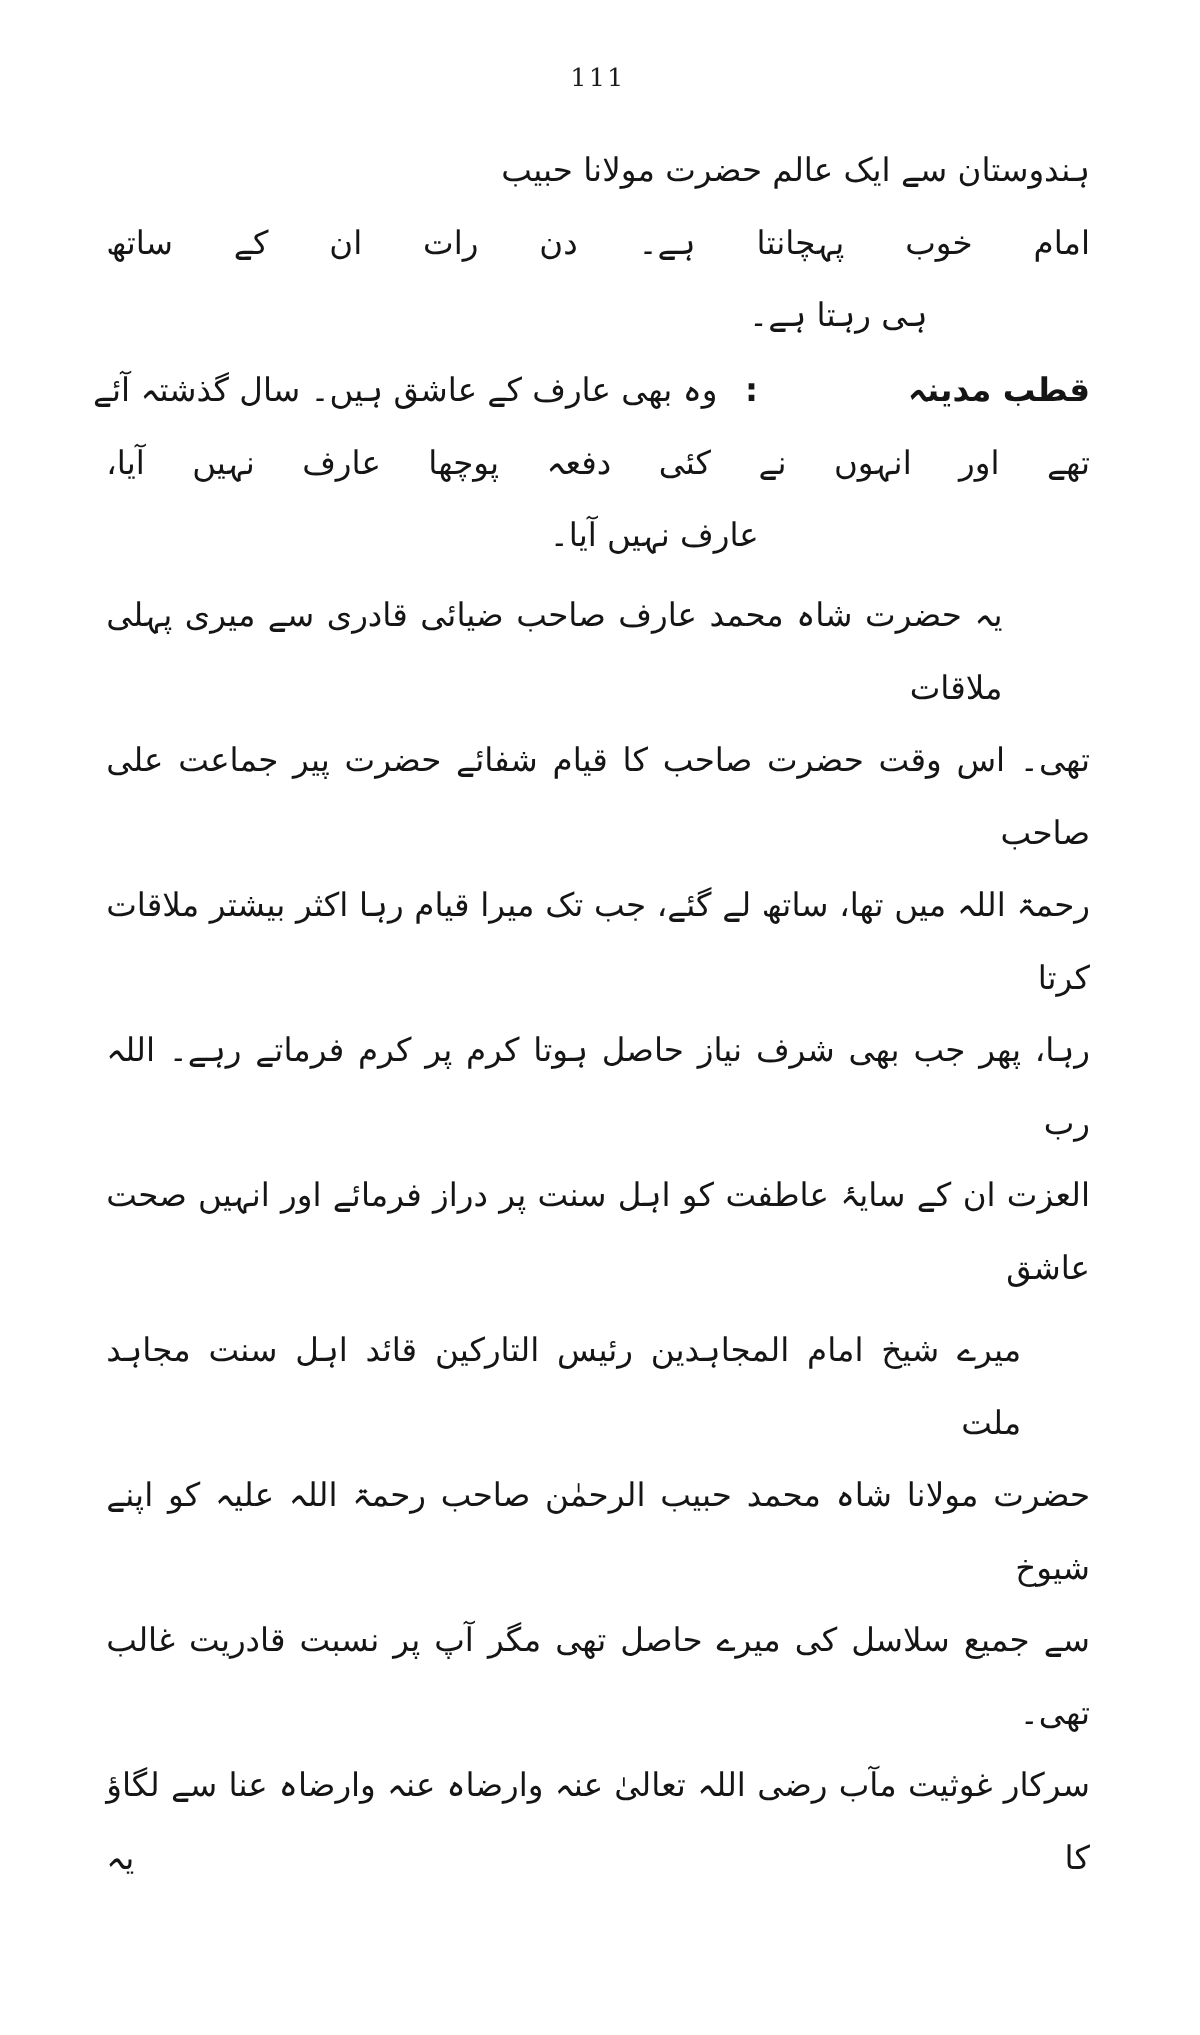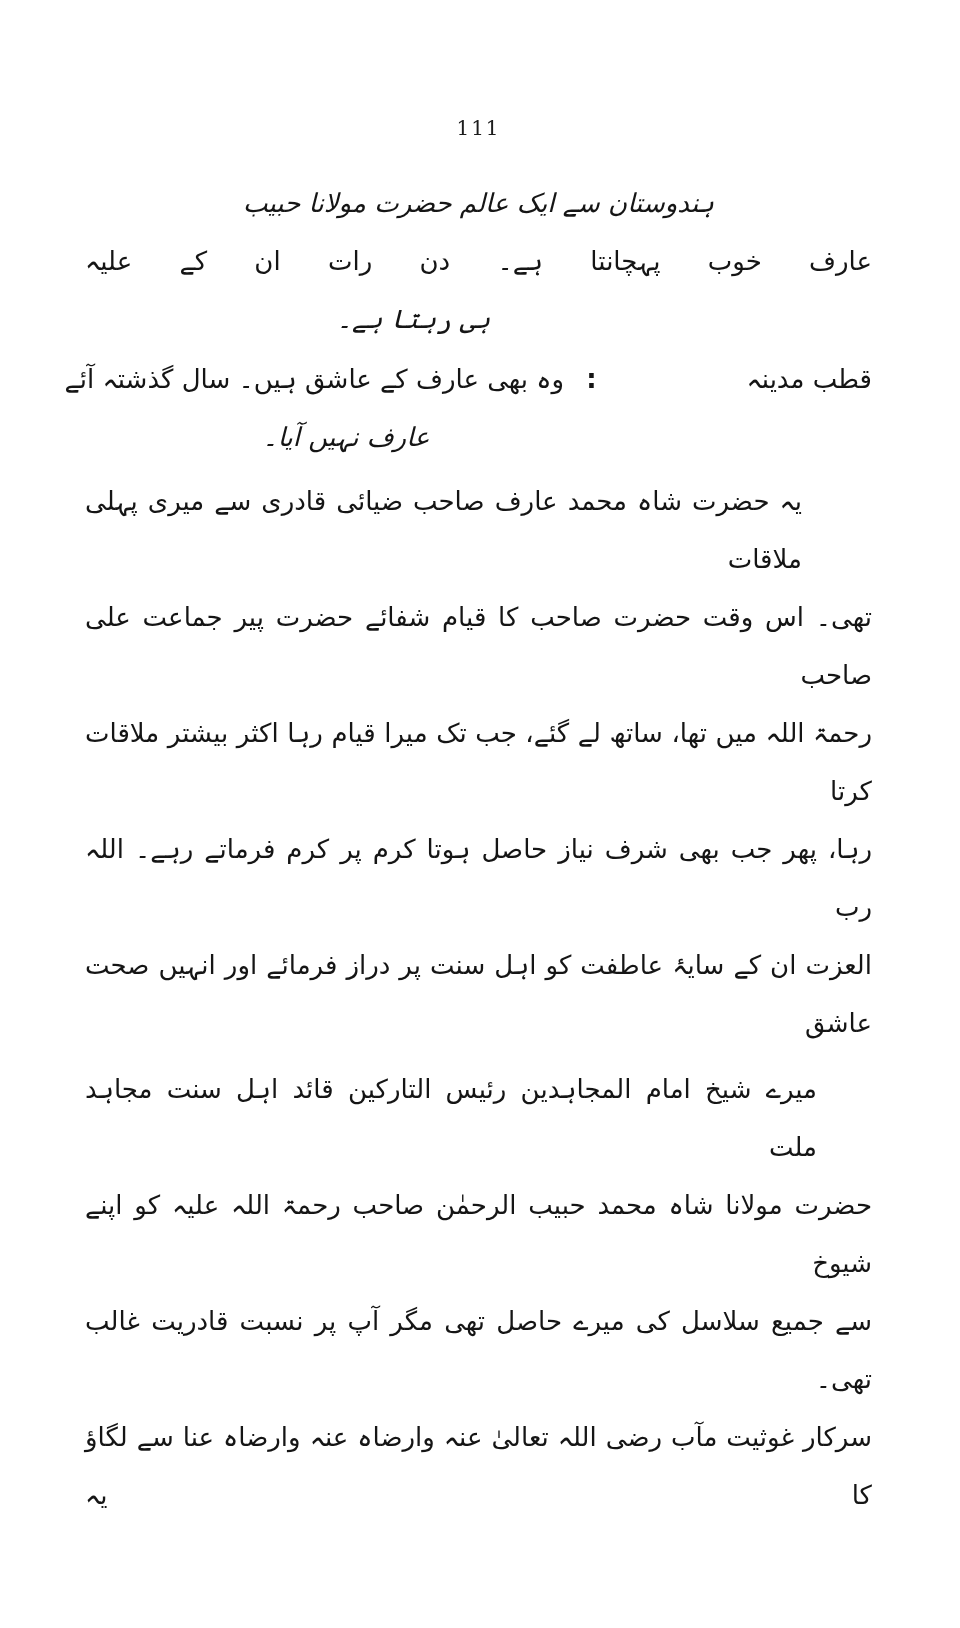--- a/index.html
+++ b/index.html
@@ -18,62 +18,61 @@
     color: #161616;
   }
   .content {
     position: absolute;
     top: 0;
     left: 85px;
     right: 88px;
     direction: rtl;
   }
   .pageno {
-    padding-top: 116px;
+    padding-top: 50px;
     text-align: center;
     font-family: "DejaVu Serif", serif;
     font-size: 20px;
     letter-spacing: 2px;
     color: #1c1c1c;
   }
   .block { margin: 0; }
   .b1 { margin-top: 34px; }
   .b2 { margin-top: 2px; }
   .b3 { margin-top: 6px; }
   .b4 { margin-top: 8px; }
 
   .line {
     direction: rtl;
     font-size: 26px;
     line-height: 58px;
     color: #151515;
   }
   
-  .r { text-align: center; white-space: nowrap; font-style: italic; }
+  .r { text-align: right; white-space: nowrap; }
   
   .j { text-align: justify; text-align-last: justify; }
   
   .left { text-align: left; white-space: nowrap; }
   
   .pr55  { padding-right: 55px; }
   .pr70  { padding-right: 70px; }
   .pr130 { padding-right: 130px; }
   .pr265 { padding-right: 265px; }
 
   
   .dialog {
     display: flex;
     direction: rtl;
     align-items: baseline;
   }
   .speaker {
     flex: none;
-    font-weight: 400;
+    font-weight: 700;
     white-space: nowrap;
-    margin-left: 30px;
   }
   .colon {
     flex: none;
     margin-right: 120px; 
     margin-left: 22px;   
     font-weight: 600;
   }
   .speech {
     flex: 1;
     text-align: center;
@@ -84,30 +83,31 @@
 </head>
 <body>
 
 <div class="page">
   <div class="content">
 
     <div class="pageno">111</div>
 
     <div class="block b1">
       <div class="line r">ہندوستان سے ایک عالم حضرت مولانا حبیب</div>
-      <div class="line j">عارف خوب پہچانتا ہے۔ دن رات ان کے علیہ</div>
+      <div class="line j">امام خوب پہچانتا ہے۔ دن رات ان کے ساتھ</div>
       <div class="line r pr130">ہی رہتا ہے۔</div>
     </div>
 
     <div class="block b2">
       <div class="line dialog">
         <span class="speaker">قطب مدینہ</span>
         <span class="colon">:</span>
         <span class="speech">وہ بھی عارف کے عاشق ہیں۔ سال گذشتہ آئے</span>
       </div>
+      <div class="line j">تھے اور انہوں نے کئی دفعہ پوچھا عارف نہیں آیا،</div>
       <div class="line r pr265">عارف نہیں آیا۔</div>
     </div>
 
     <div class="block b3">
       <div class="line j pr70">یہ حضرت شاہ محمد عارف صاحب ضیائی قادری سے میری پہلی ملاقات</div>
       <div class="line j">تھی۔ اس وقت حضرت صاحب کا قیام شفائے حضرت پیر جماعت علی صاحب</div>
       <div class="line j">رحمۃ اللہ میں تھا، ساتھ لے گئے، جب تک میرا قیام رہا اکثر بیشتر ملاقات کرتا</div>
       <div class="line j">رہا، پھر جب بھی شرف نیاز حاصل ہوتا کرم پر کرم فرماتے رہے۔ اللہ رب</div>
       <div class="line j">العزت ان کے سایۂ عاطفت کو اہل سنت پر دراز فرمائے اور انہیں صحت عاشق</div>
     </div>

